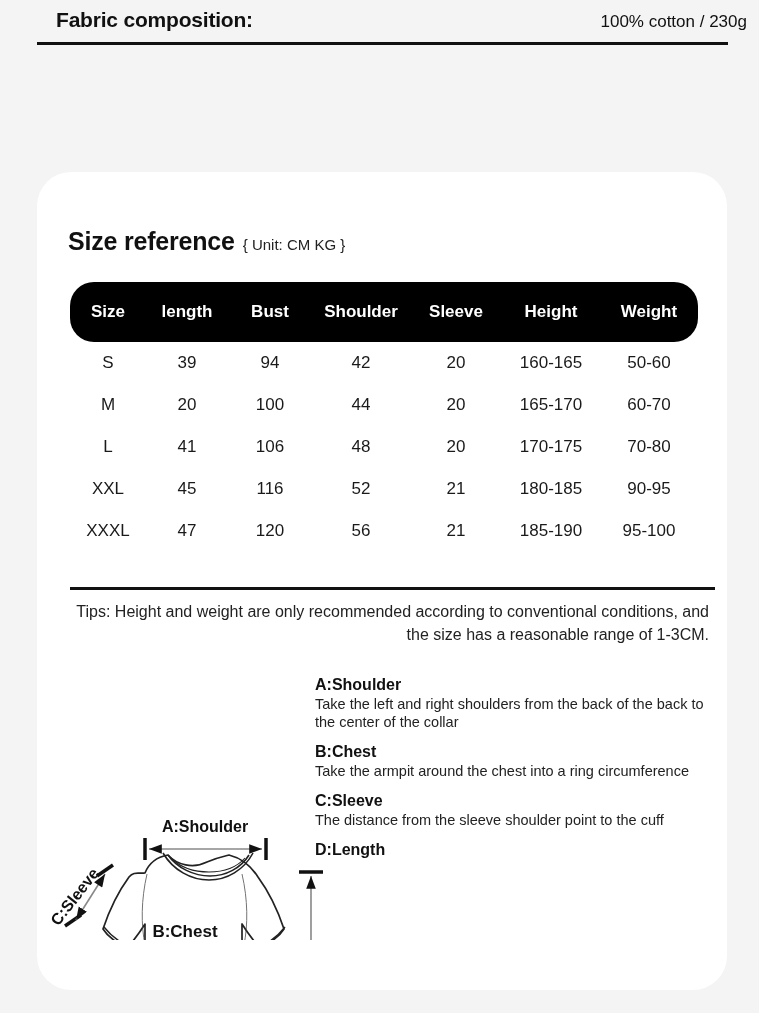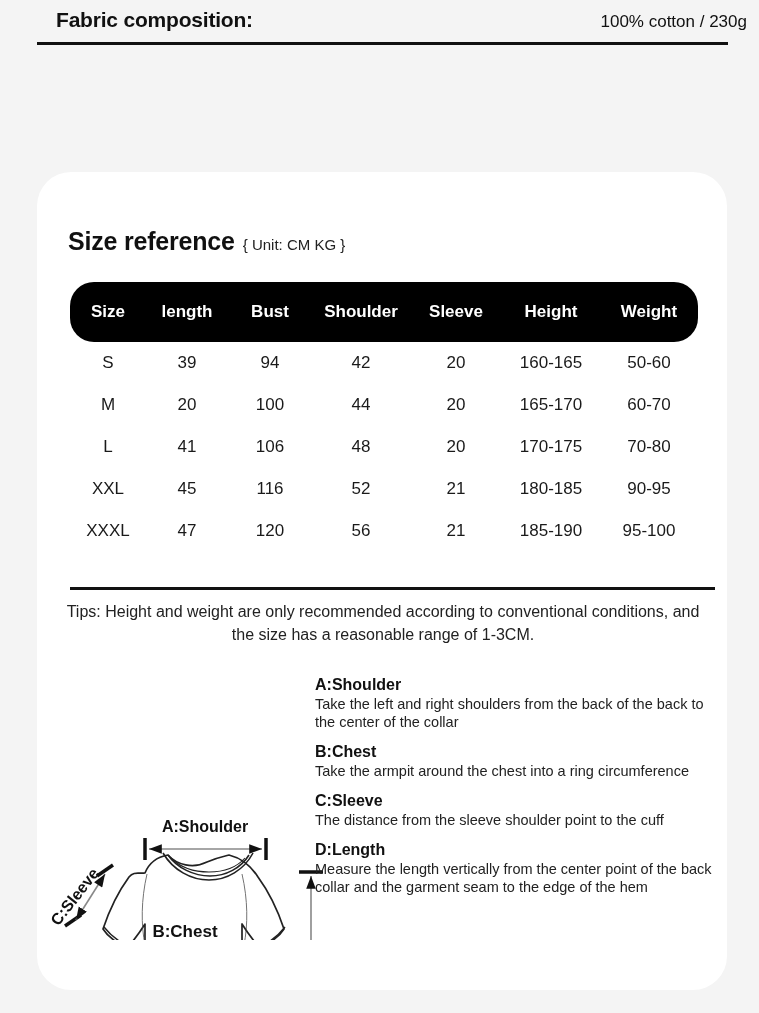--- a/index.html
+++ b/index.html
@@ -135,21 +135,21 @@
     height: 3px;
     background: #111;
   }
 
   
   #tips {
     position: absolute;
     left: 20px;
     top: 428px;
     width: 652px;
-    text-align: center;
+    text-align: right;
     font-size: 16px;
     line-height: 23px;
     color: #222;
   }
 
   
   #diagram {
     position: absolute;
     left: 0px;
     top: 478px;
@@ -362,17 +362,16 @@
     <div class="entry">
       <div class="entry-title">B:Chest</div>
       <div class="entry-desc">Take the armpit around the chest into a ring circumference</div>
     </div>
     <div class="entry">
       <div class="entry-title">C:Sleeve</div>
       <div class="entry-desc">The distance from the sleeve shoulder point to the cuff</div>
     </div>
     <div class="entry">
       <div class="entry-title">D:Length</div>
-      <div class="entry-desc">Measure the length vertically from the center point of the back collar and the garment seam to the edge of the hem</div>
     </div>
   </div>
 
 </div>
 
 </body></html>

